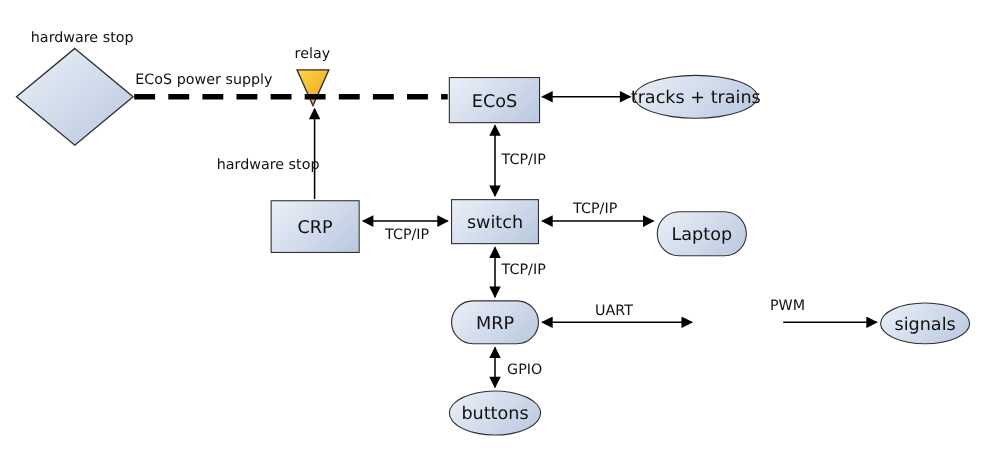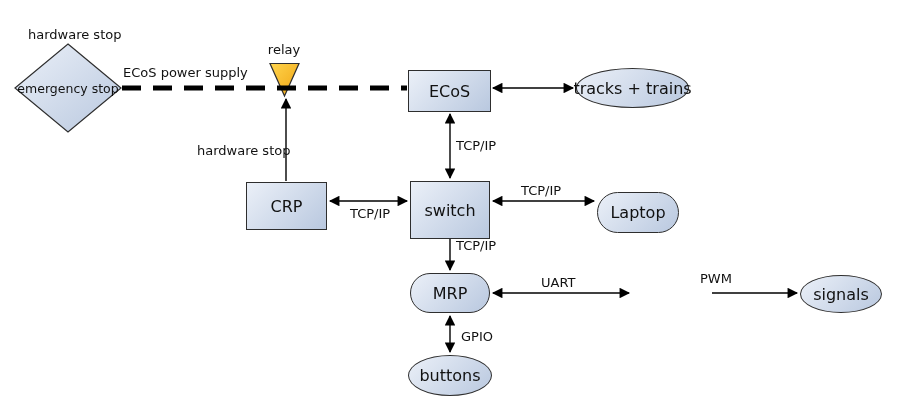--- a/index.html
+++ b/index.html
@@ -80,29 +80,28 @@
 
     <line class="edge" x1="450" y1="225" x2="450" y2="270" marker-start="url(#arrow)" marker-end="url(#arrow)"></line>
 
     <line class="edge" x1="493" y1="293" x2="629" y2="293" marker-start="url(#arrow)" marker-end="url(#arrow)"></line>
 
     <line class="edge" x1="712" y1="293" x2="797" y2="293" marker-end="url(#arrow)"></line>
 
     <line class="edge" x1="450" y1="316" x2="450" y2="352" marker-start="url(#arrow)" marker-end="url(#arrow)"></line>
   </svg>
 
-  <div class="diamond-label">emergency stop</div>
 
   <div class="node" style="left:408px;top:70px;width:83px;height:42px;">ECoS</div>
 
   <div class="node node-ellipse" style="left:576px;top:68px;width:113px;height:40px;">tracks + trains</div>
 
   <div class="node" style="left:246px;top:182px;width:81px;height:48px;">CRP</div>
 
-  <div class="node" style="left:410px;top:181px;width:80px;height:58px;">switch</div>
+  <div class="node" style="left:410px;top:181px;width:80px;height:41px;">switch</div>
 
   <div class="node node-stadium" style="left:597px;top:181px;width:82px;height:41px;">Laptop</div>
 
   <div class="node" style="left:410px;top:273px;width:80px;height:40px;border-radius:20px;">MRP</div>
 
 
   <div class="node node-ellipse" style="left:800px;top:275px;width:82px;height:38px;">signals</div>
 
   <div class="node node-ellipse" style="left:408px;top:355px;width:84px;height:41px;">buttons</div>
 

